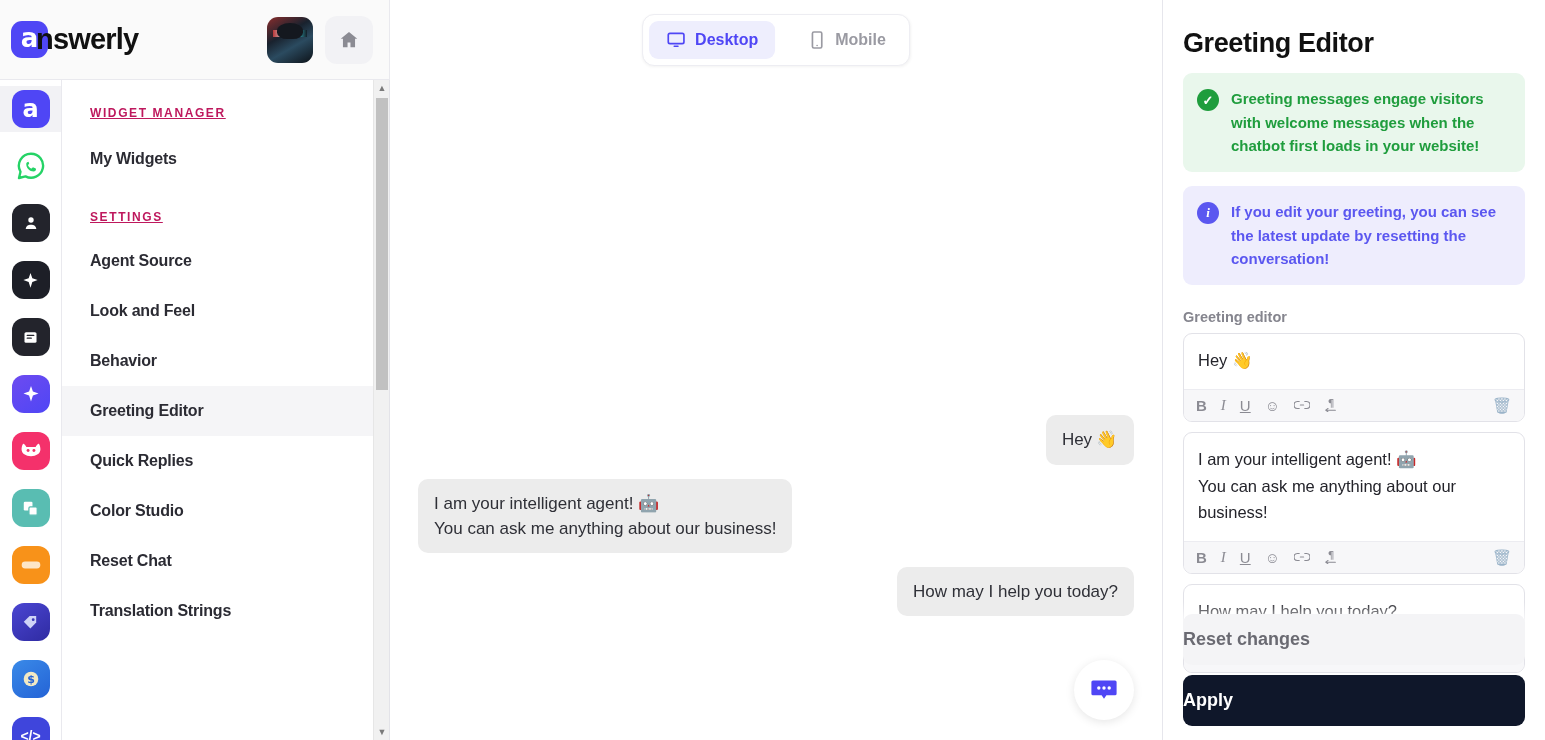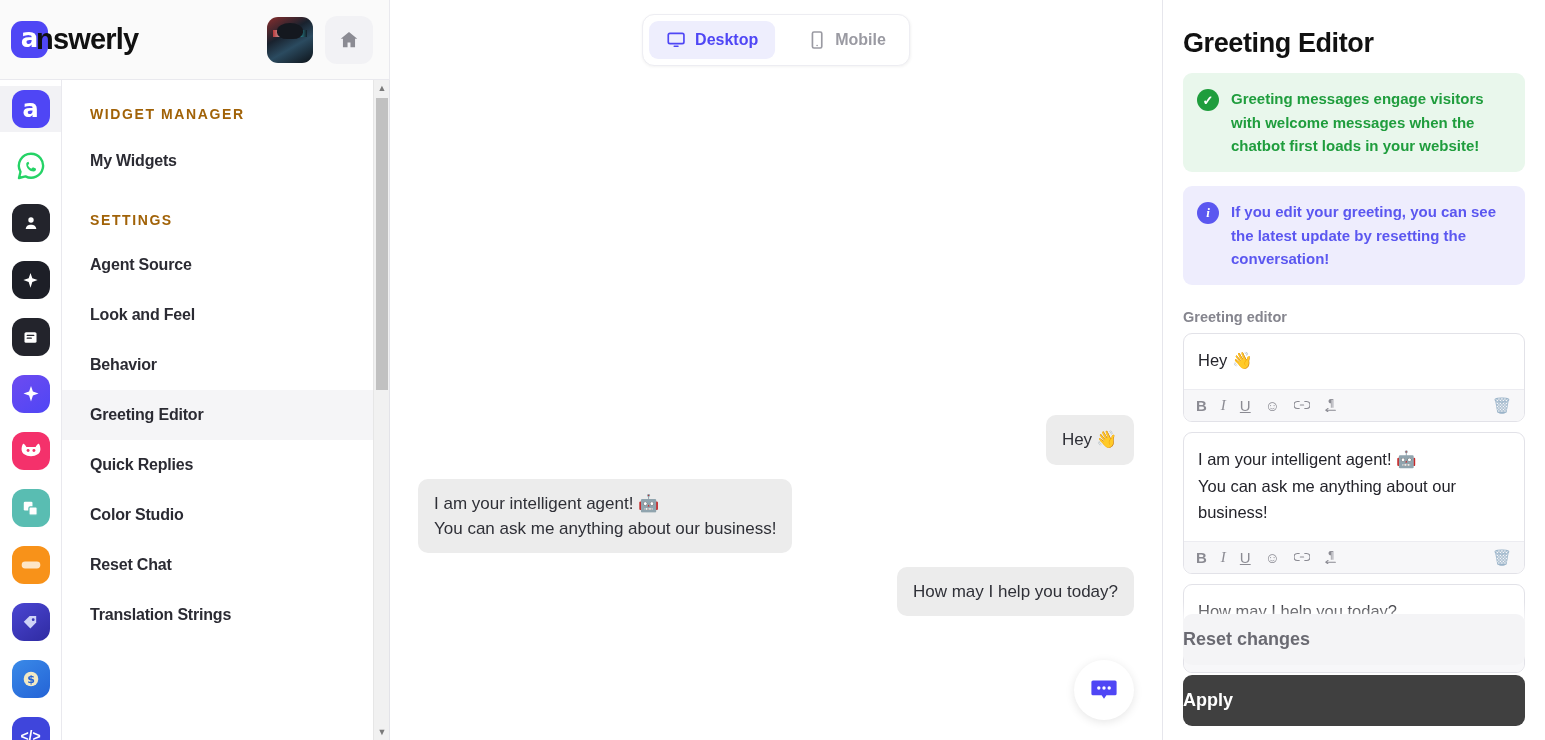--- a/index.html
+++ b/index.html
@@ -86,23 +86,24 @@
   .sidebar {
     width: 328px; height: 740px;
     background: #fff;
     border-right: 1px solid #e3e3e8;
     padding-top: 80px;
     position: relative;
     overflow: hidden;
   }
   .menu { padding: 0; }
   .menu-group-title {
-    font-size: 14px; font-weight: 700; letter-spacing: 1.6px;
-    color: #a16207; text-transform: uppercase;
+    font-size: 12px; font-weight: 700; letter-spacing: 1.6px;
+    color: #be185d; text-transform: uppercase;
     padding: 26px 0 0 28px;
+    text-decoration: underline;
   }
   .menu-item {
     font-size: 16px; font-weight: 700; color: #2b2b33;
     padding: 16px 0 16px 28px;
     letter-spacing: -0.2px;
   }
   .menu-item.active { background: #f5f5f7; }
   .m-spacer-a { height: 14px; }
   .m-spacer-b { height: 12px; }
 
@@ -217,21 +218,21 @@
   .tb-ico { cursor: default; line-height: 1; }
   .tb-trash { margin-left: auto; color: #9bb4c9; font-size: 16px; }
 
   .btn-row { position: absolute; left: 20px; right: 20px; bottom: 14px; }
   .btn {
     display: block; width: 100%; text-align: left;
     border-radius: 9px; font-size: 18px; font-weight: 700;
     padding: 15px 0;
   }
   .btn-reset { background: #f4f4f6; color: #6a6a72; margin-bottom: 10px; }
-  .btn-apply { background: #404040; color: #fff; }
+  .btn-apply { background: #0f172a; color: #fff; }
 
   .clip-fade {
     position: absolute; left: 20px; right: 20px;
     bottom: 112px; height: 26px;
     background: linear-gradient(to bottom, rgba(255,255,255,0), #fff);
     pointer-events: none;
   }
 </style>
 </head>
 <body>

